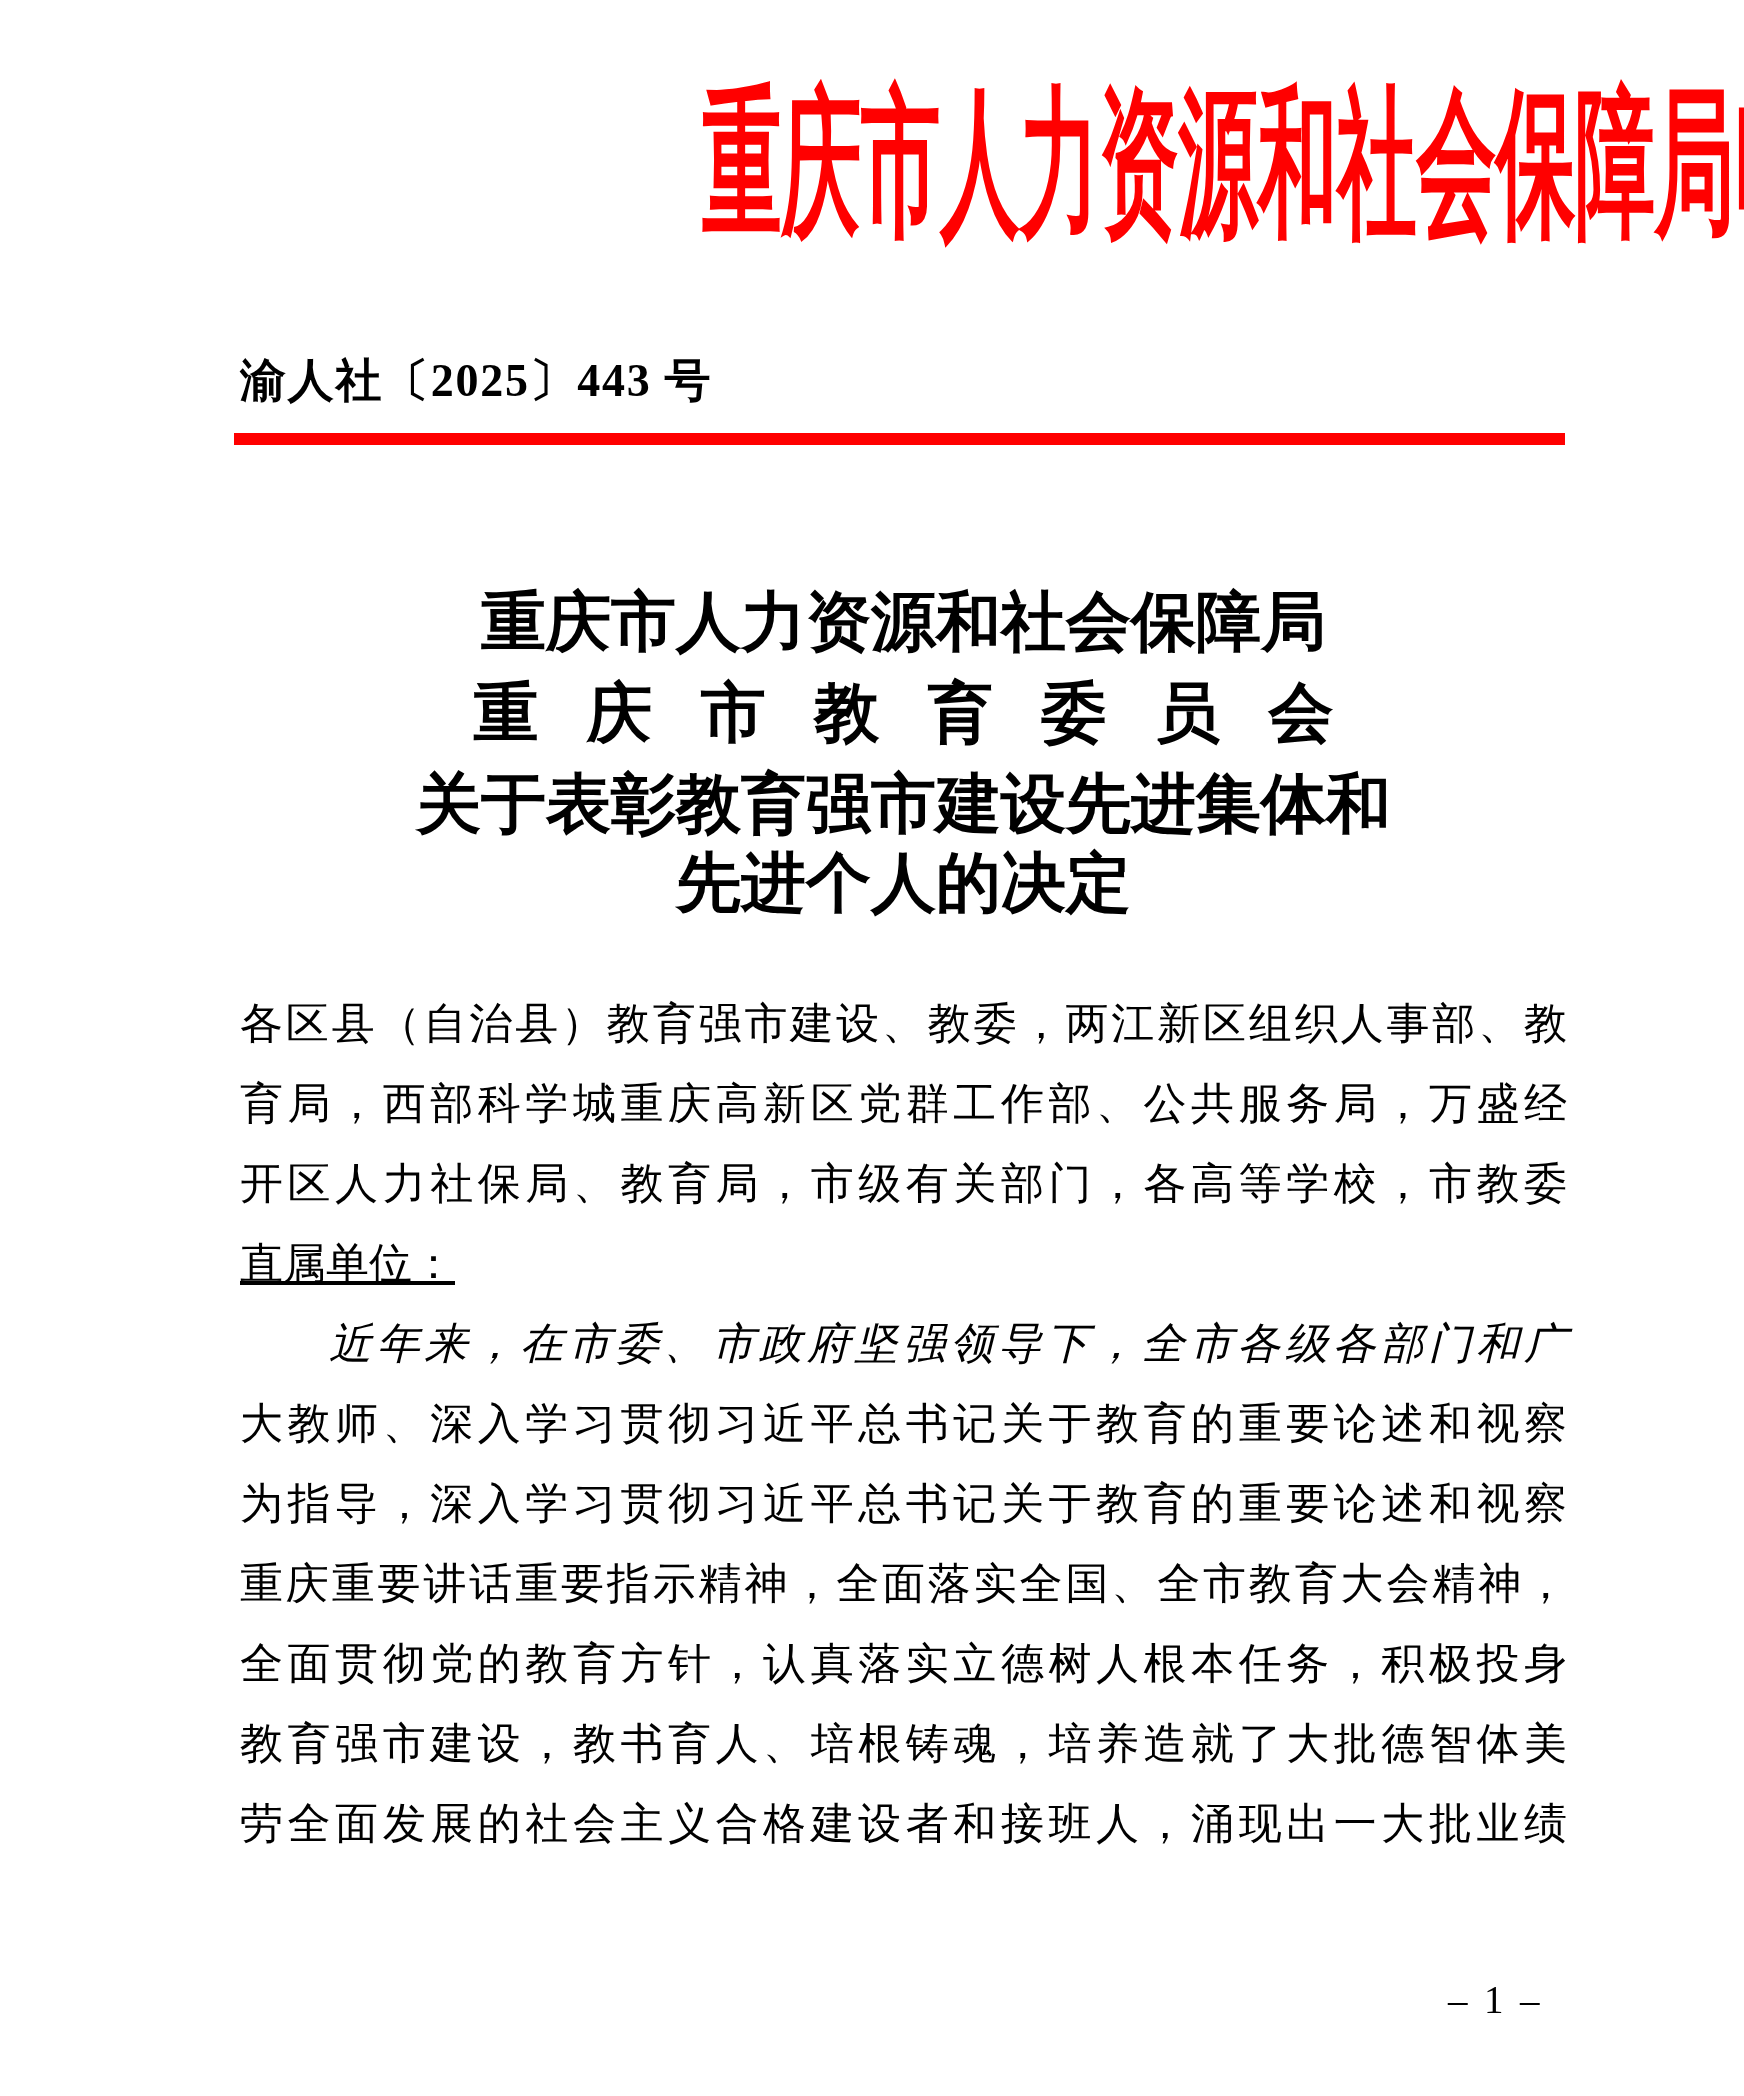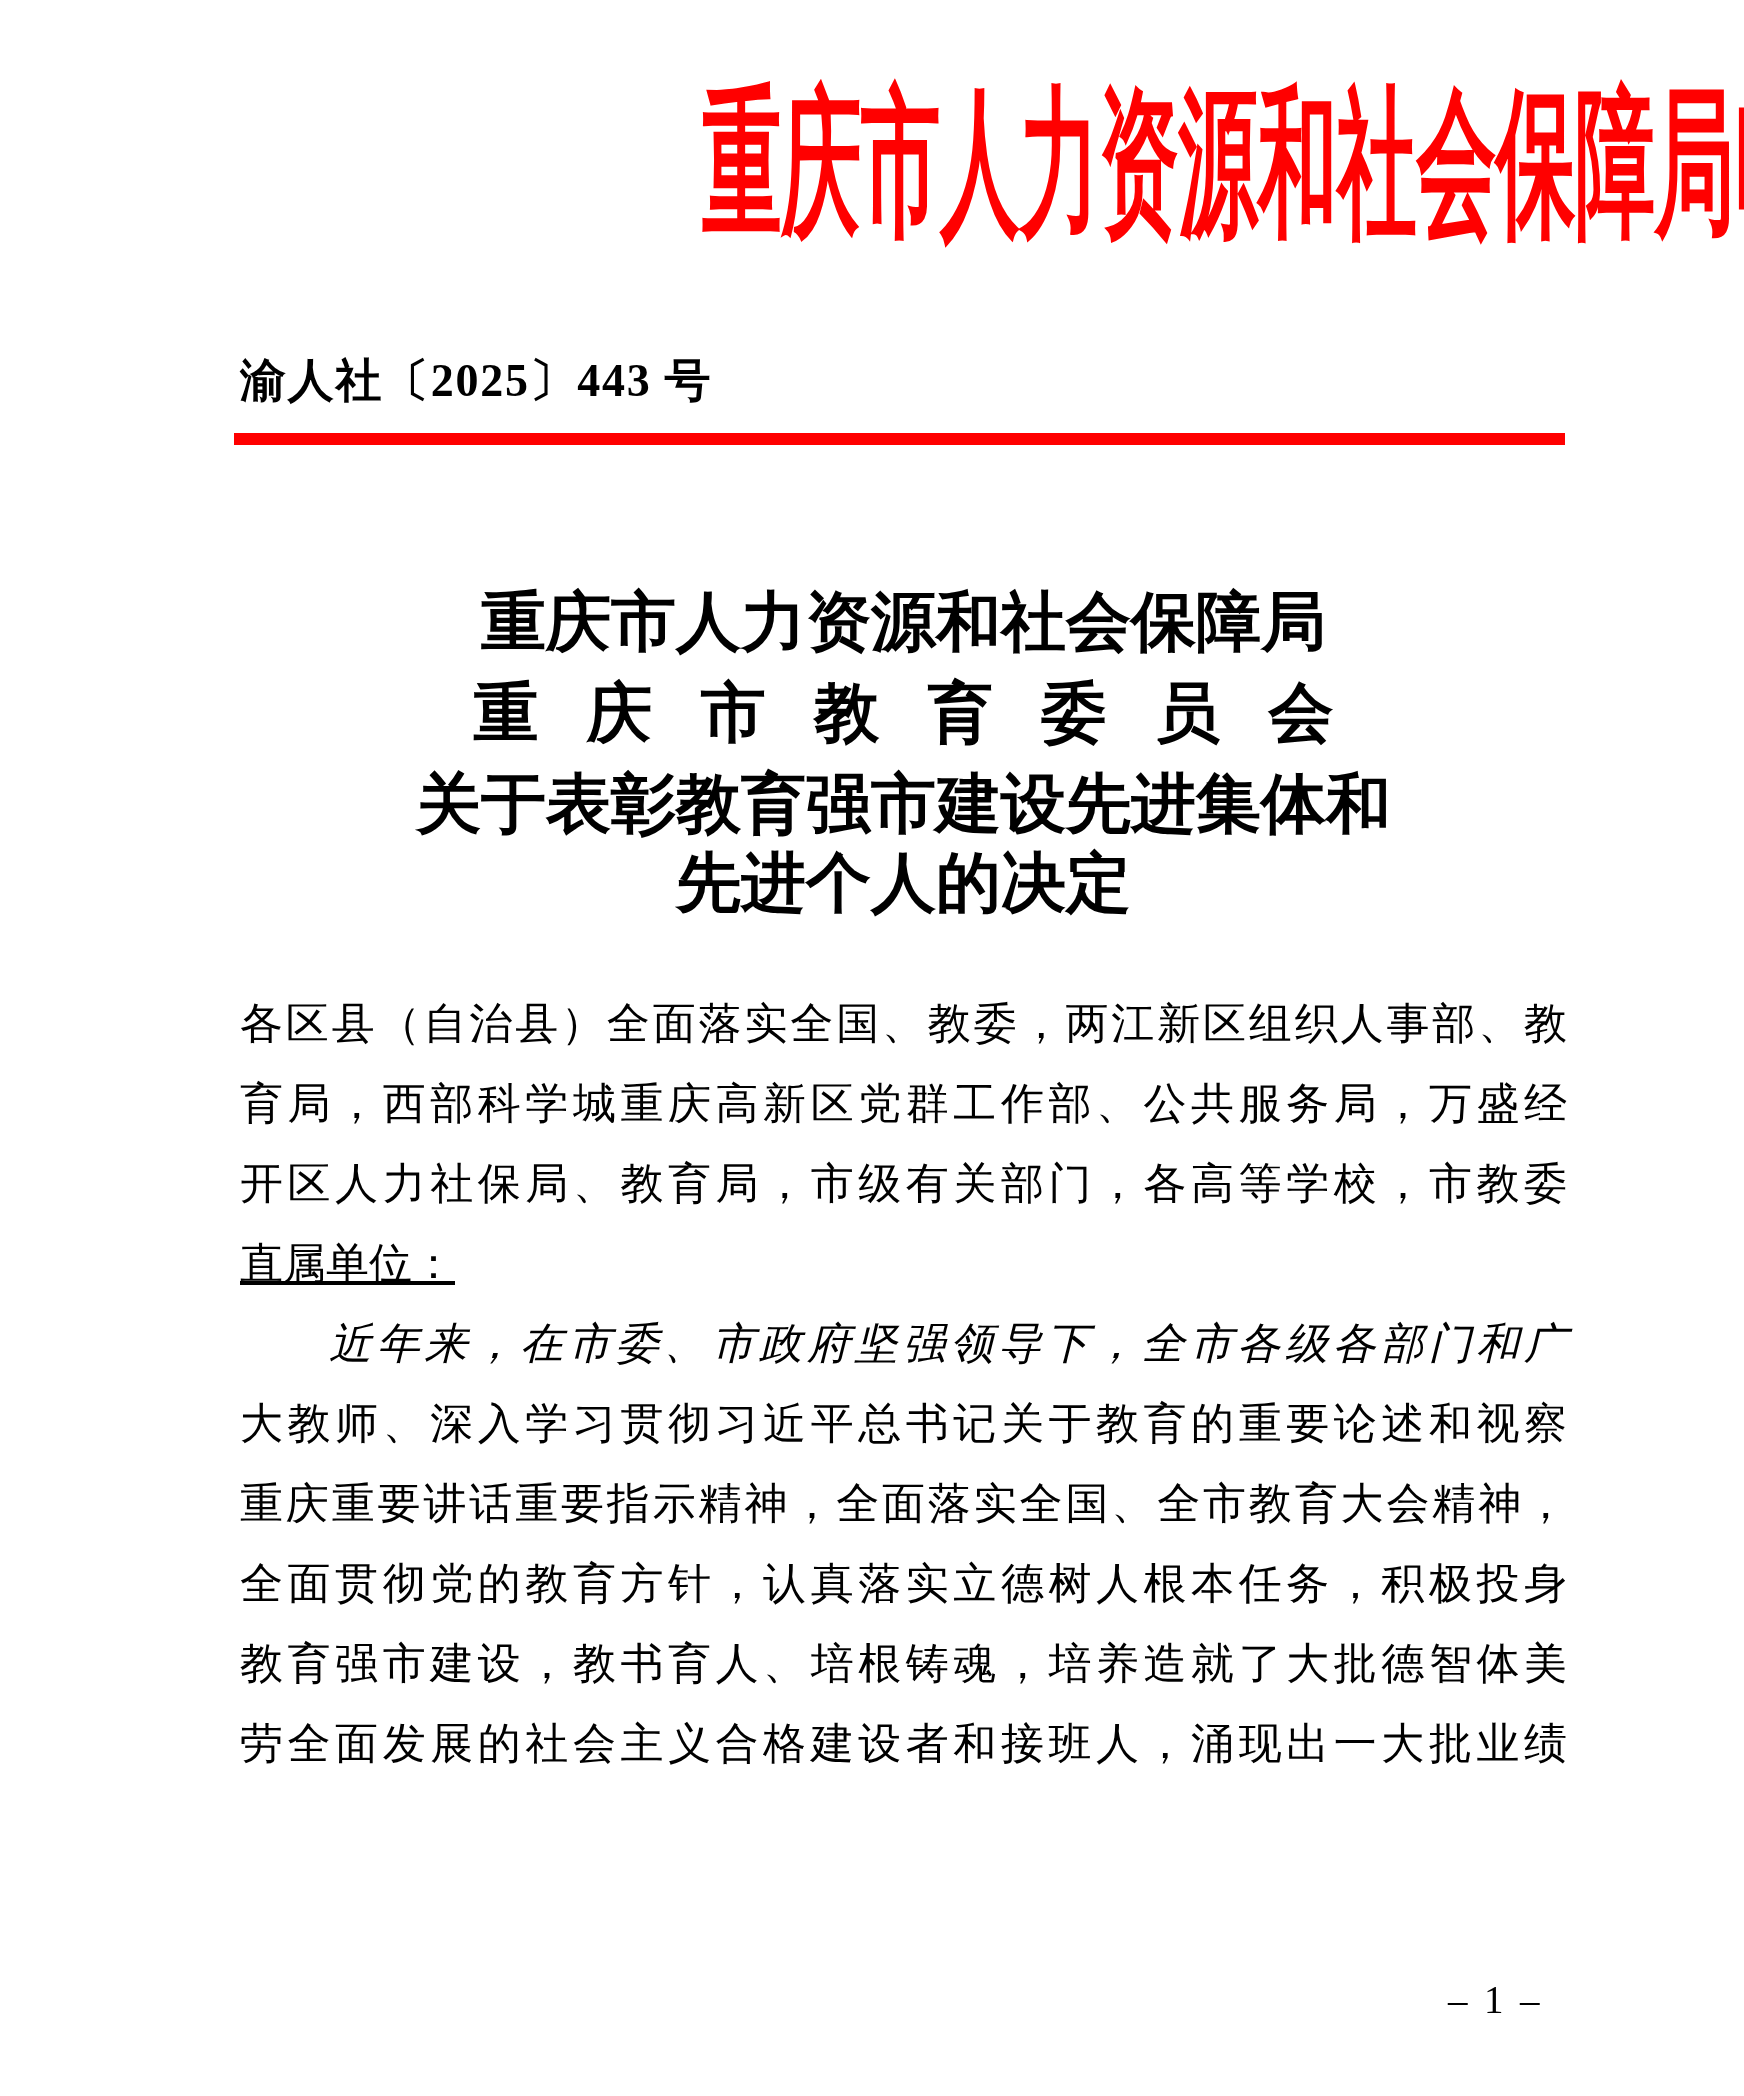--- a/index.html
+++ b/index.html
@@ -124,26 +124,27 @@
   <div class="red-line"></div>
 
   <div class="doc-title">
     <div class="title-line">重庆市人力资源和社会保障局</div>
     <div class="title-line spread">重 庆 市 教 育 委 员 会</div>
     <div class="title-line">关于表彰教育强市建设先进集体和</div>
     <div class="title-line">先进个人的决定</div>
   </div>
 
   <div class="body-block">
-    <div class="line">各区县（自治县）全面落实全国、教委，两江新区组织人事部、教</div>
+    <div class="line">各区县（自治县）教育强市建设、教委，两江新区组织人事部、教</div>
     <div class="line">育局，西部科学城重庆高新区党群工作部、公共服务局，万盛经</div>
     <div class="line">开区人力社保局、教育局，市级有关部门，各高等学校，市教委</div>
     <div class="line short">直属单位：</div>
     <div class="line indent">近年来，在市委、市政府坚强领导下，全市各级各部门和广</div>
     <div class="line">大教师、深入学习贯彻习近平总书记关于教育的重要论述和视察</div>
+    <div class="line">为指导，深入学习贯彻习近平总书记关于教育的重要论述和视察</div>
     <div class="line">重庆重要讲话重要指示精神，全面落实全国、全市教育大会精神，</div>
     <div class="line">全面贯彻党的教育方针，认真落实立德树人根本任务，积极投身</div>
     <div class="line">教育强市建设，教书育人、培根铸魂，培养造就了大批德智体美</div>
     <div class="line">劳全面发展的社会主义合格建设者和接班人，涌现出一大批业绩</div>
   </div>
 
   <div class="page-num">– 1 –</div>
 
 </div>
 

